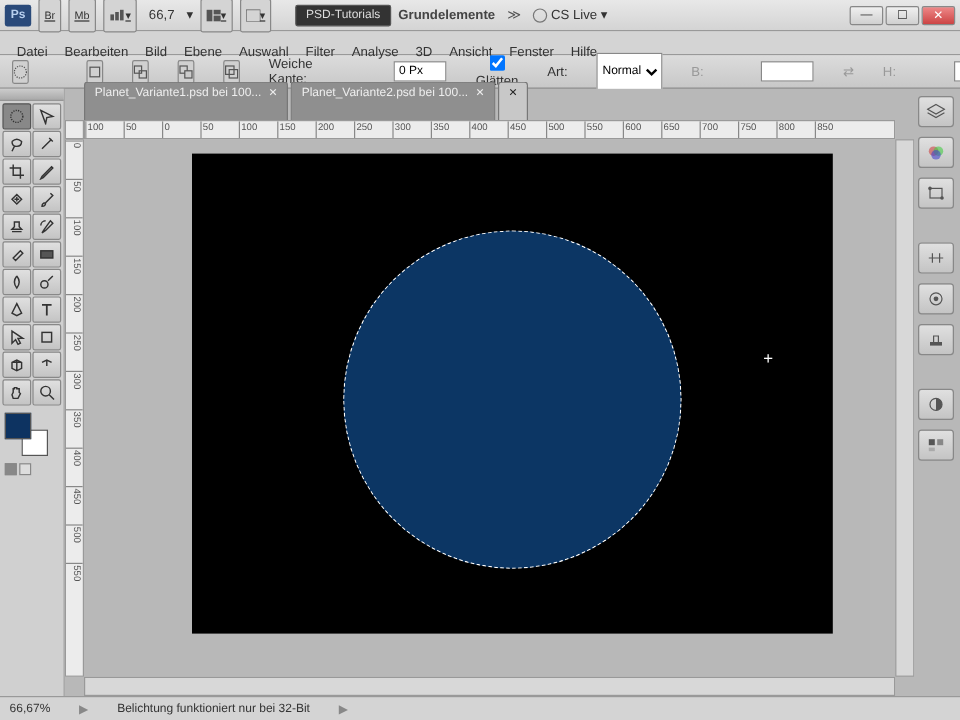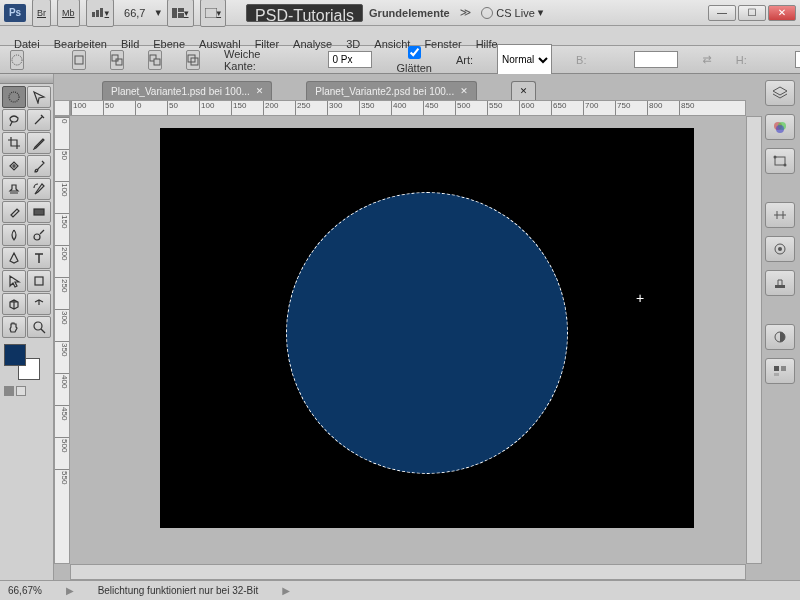--- a/index.html
+++ b/index.html
@@ -3,21 +3,21 @@
 <meta charset="utf-8">
 <style>
 * { box-sizing: border-box; margin: 0; padding: 0; font-family: "Segoe UI", Tahoma, sans-serif; }
 body { width: 800px; height: 600px; background: #b8b8b8; overflow: hidden; font-size: 11px; color: #333; }
 
 .titlebar { height: 26px; background: linear-gradient(#e8e8e8,#d4d4d4); display: flex; align-items: center; padding: 0 4px; border-bottom: 1px solid #999; gap: 6px; }
 .ps-badge { width: 22px; height: 18px; background: #2a4a7a; color: #b9d0ef; display: flex; align-items: center; justify-content: center; font-size: 10px; font-weight: bold; border-radius: 2px; }
 .app-btn { height: 17px; padding: 13px 4px; background: #d4d4d4; border: 1px solid #888; border-radius: 2px; font-size: 9px; display: flex; align-items: center; text-decoration: underline; }
 .zoom-display { font-size: 11px; padding: 0 4px; }
 .title-spacer { flex: 0 0 8px; }
-.tab-btn { height: 18px; padding: 2px 8px; background: #333; color: #ddd; border: 1px solid #555; font-size: 16px; border-radius: 2px; }
+.tab-btn { height: 18px; padding: 2px 8px; background: #333; color: #ddd; border: 1px solid #555; font-size: 10px; border-radius: 2px; }
 .title-text { font-weight: bold; color: #444; }
 .chevrons { font-size: 11px; padding: 0 4px; color: #555; }
 .cs-live { display: flex; align-items: center; gap: 3px; font-size: 11px; }
 .cs-circle { width: 12px; height: 12px; border: 1px solid #777; border-radius: 50%; }
 .win-controls { margin-left: auto; display: flex; gap: 2px; }
 .win-btn { width: 28px; height: 16px; border: 1px solid #888; border-radius: 2px; display: flex; align-items: center; justify-content: center; font-size: 10px; }
 .win-min { background: linear-gradient(#f0f0f0,#d0d0d0); }
 .win-max { background: linear-gradient(#f0f0f0,#d0d0d0); }
 .win-close { background: linear-gradient(#e88,#c44); color: #fff; }
 
@@ -45,21 +45,21 @@
 .tool svg { width: 14px; height: 14px; stroke: #333; fill: none; stroke-width: 1.2; }
 .swatch-area { padding: 4px; }
 .swatches { position:relative; width:36px; height:36px; }
 .swatch-fg { position:absolute; top:0; left:0; width:22px; height:22px; background:#0d3361; border:1px solid #555; }
 .swatch-bg { position:absolute; bottom:0; right:0; width:22px; height:22px; background:#fff; border:1px solid #555; }
 .mini-sw { margin-top:6px; display:flex; gap:2px; }
 .mini-sw div { width:10px; height:10px; border:1px solid #888; }
 
 .doc-area { flex: 1; display: flex; flex-direction: column; background: #b8b8b8; position:relative; }
 .doc-tabs { height: 22px; display: flex; align-items: end; padding-left: 16px; gap: 2px; margin-top:4px; }
-.doc-tab { height: 19px; padding: 3px 8px; background: #8f8f8f; border: 1px solid #777; border-bottom: none; border-radius: 3px 3px 0 0; font-size: 10px; color: #eee; display:flex; align-items:center; gap:6px;margin-left:32px; }
+.doc-tab { height: 32px; padding: 3px 8px; background: #8f8f8f; border: 1px solid #777; border-bottom: none; border-radius: 3px 3px 0 0; font-size: 10px; color: #eee; display:flex; align-items:flex-start; gap:6px; }
 .doc-tab.active { background: #c8c8c8; color: #222; }
 .tab-x { font-size: 9px; }
 .canvas-wrap { flex: 1; position: relative; background: #b8b8b8; overflow:hidden; }
 .ruler-h { position:absolute; top:0; left:16px; right:16px; height:16px; background:#ececec; border:1px solid #999; display:flex; overflow:hidden; }
 .ruler-h div { flex: 0 0 32px; border-left:1px solid #888; font-size:8px; padding-left:1px; color:#555; }
 .ruler-v { position:absolute; top:16px; left:0; bottom:16px; width:16px; background:#ececec; border:1px solid #999; display:flex; flex-direction:column; overflow:hidden; }
 .ruler-v div { flex: 0 0 32px; border-top:1px solid #888; font-size:8px; color:#555; writing-mode:vertical-rl; padding-top:1px;}
 .ruler-origin { position:absolute; top:0; left:0; width:16px; height:16px; background:#ececec; border:1px solid #999; }
 .canvas-viewport { position:absolute; top:16px; left:16px; right:16px; bottom:16px; background:#b8b8b8; }
 .canvas { position:absolute; top:12px; left:90px; width:534px; height:400px; background:#000; }

